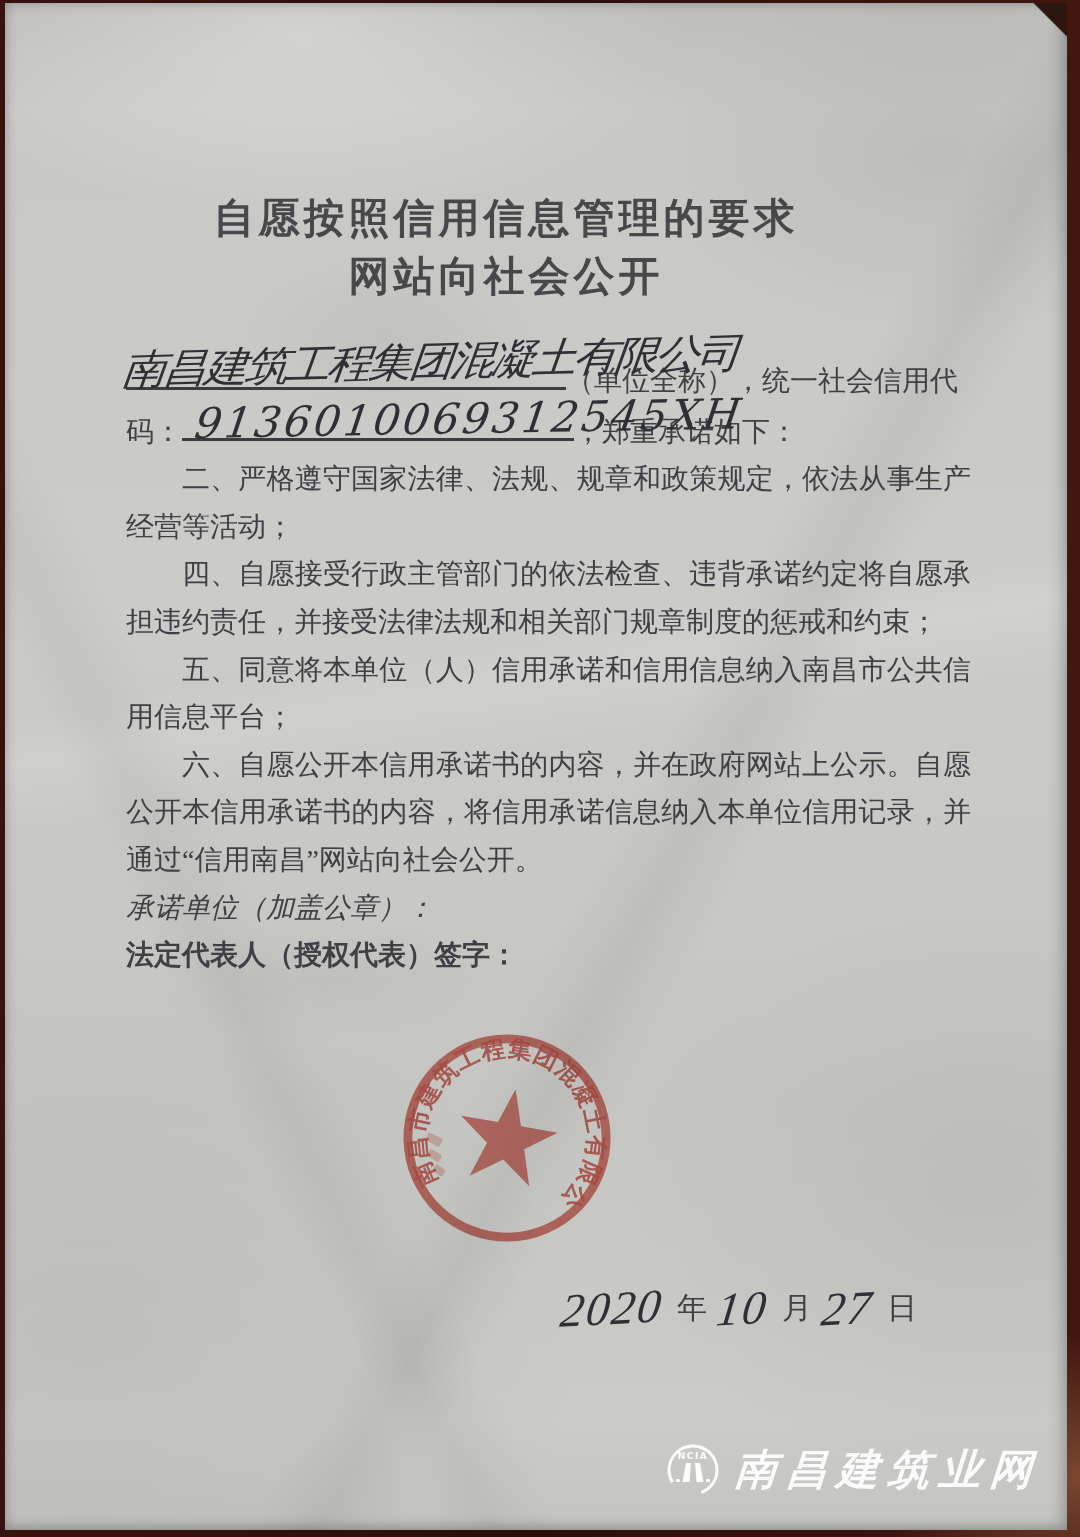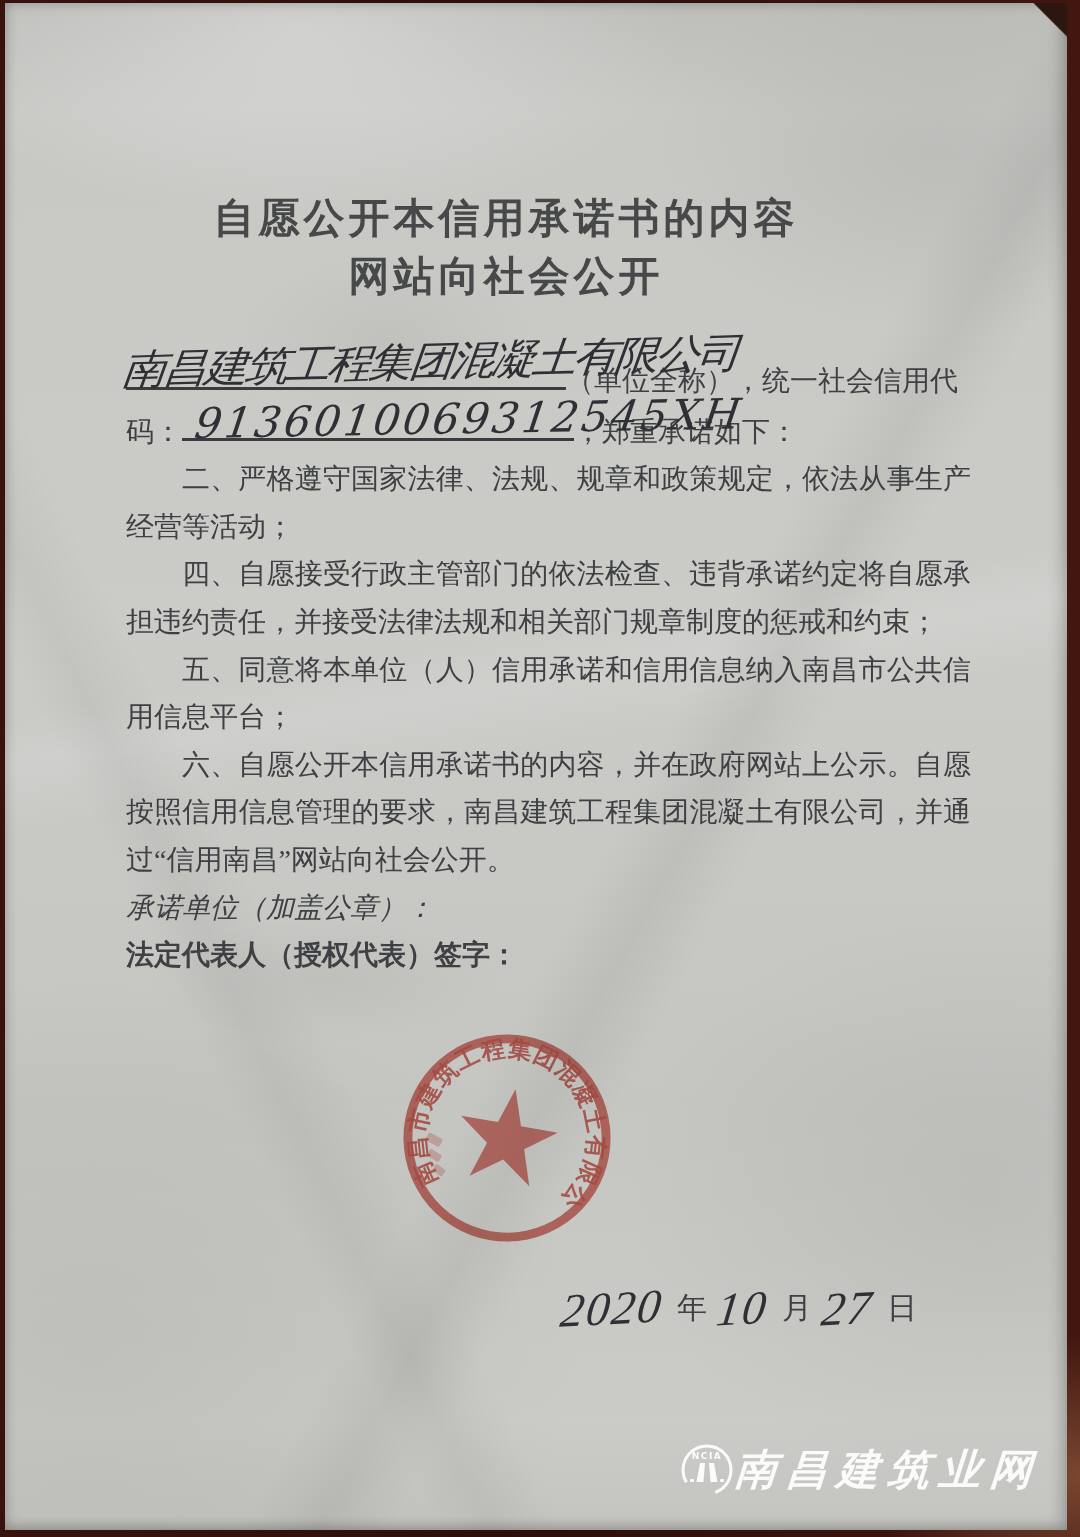--- a/index.html
+++ b/index.html
@@ -61,51 +61,51 @@
   .date-row { position:absolute; left:556px; top:1278px; white-space:nowrap;
       font-size:30px; color:#3e4044; }
   .date-row .hw-num { position:static; display:inline-block; font-size:47px; letter-spacing:2px;
       transform:rotate(-3deg) skewX(-10deg); color:#2e3035; font-style:italic; }
   .date-unit { display:inline-block; margin:0 10px 0 14px; vertical-align:6px; }
 
   .seal { position:absolute; left:393px; top:1026px; width:218px; height:218px;
       mix-blend-mode:multiply; opacity:.93; transform:rotate(10deg); }
 
   .watermark { position:absolute; right:26px; bottom:32px; display:flex; align-items:center;
-      color:rgba(255,255,255,.93); }
+      gap:14px; color:rgba(255,255,255,.93); }
   .wm-logo { width:56px; height:56px; flex:0 0 auto; }
   .wm-text { font-size:42px; font-weight:600; font-style:italic; letter-spacing:9px;
       font-family:"DejaVu Serif","Liberation Serif",serif; transform:skewX(-4deg); }
 </style>
 </head>
 <body>
 
 <div class="table-bg"></div>
 
 <div class="paper">
 
   <div class="title-block">
-    <div>自愿公开本信用承诺书的内容</div>
+    <div>自愿按照信用信息管理的要求</div>
     <div>网站向社会公开</div>
   </div>
 
   <div class="doc-body">
 
     <p class="nowrap">
       <span class="uline uline-name"><span class="hw hw-name">南昌建筑工程集团混凝土有限公司</span></span><span>（单位全称），统一社会信用代</span>
     </p>
 
     <p class="nowrap">
       <span>码：</span><span class="uline uline-code"><span class="hw hw-code">9136010069312545XH</span></span><span>，郑重承诺如下：</span>
     </p>
 
     <p>二、严格遵守国家法律、法规、规章和政策规定，依法从事生产经营等活动；</p>
     <p>四、自愿接受行政主管部门的依法检查、违背承诺约定将自愿承担违约责任，并接受法律法规和相关部门规章制度的惩戒和约束；</p>
     <p>五、同意将本单位（人）信用承诺和信用信息纳入南昌市公共信用信息平台；</p>
-    <p>六、自愿公开本信用承诺书的内容，并在政府网站上公示。自愿按照信用信息管理的要求，南昌建筑工程集团混凝土有限公司，并通过“信用南昌”网站向社会公开。</p>
+    <p>六、自愿公开本信用承诺书的内容，并在政府网站上公示。自愿公开本信用承诺书的内容，将信用承诺信息纳入本单位信用记录，并通过“信用南昌”网站向社会公开。</p>
 
     <p class="label-seal-unit" style="text-indent:0">承诺单位（加盖公章）：</p>
     <p class="label-legal-rep" style="text-indent:0">法定代表人（授权代表）签字：</p>
   </div>
 
   <svg class="seal" viewBox="0 0 220 220">
     <circle cx="110" cy="110" r="100" fill="none" stroke="#d05449" stroke-width="9" opacity="0.82"></circle>
     <polygon points="110,60 121.8,95.8 159.5,95.9 129,118.2 140.6,154.1 110,132 79.4,154.1 91,118.2 60.5,95.9 98.2,95.8" fill="#d4584e" opacity="0.8"></polygon>
     <path id="sealArc" d="M 52 168 A 82 82 0 1 1 168 168" fill="none"></path>
     <text font-size="24" fill="#cf5148" opacity="0.88" letter-spacing="1" font-family="DejaVu Sans, Liberation Sans, sans-serif" font-weight="700">

